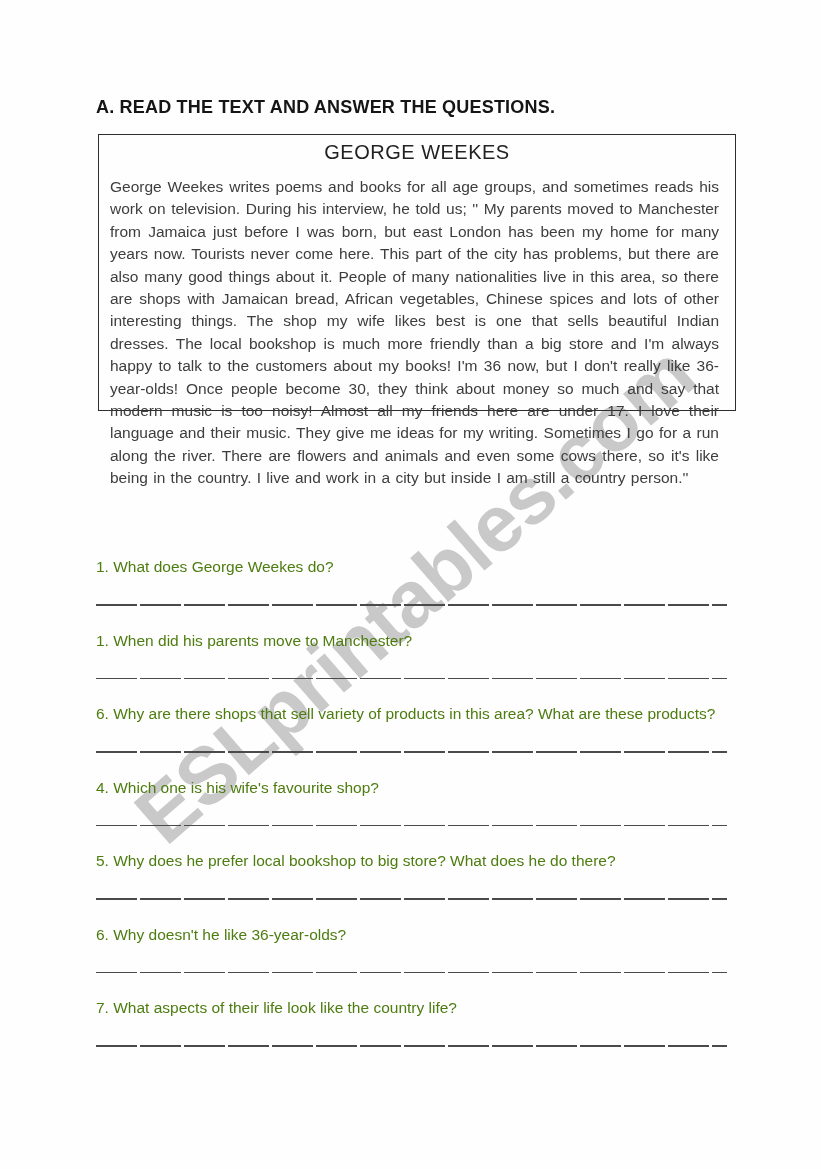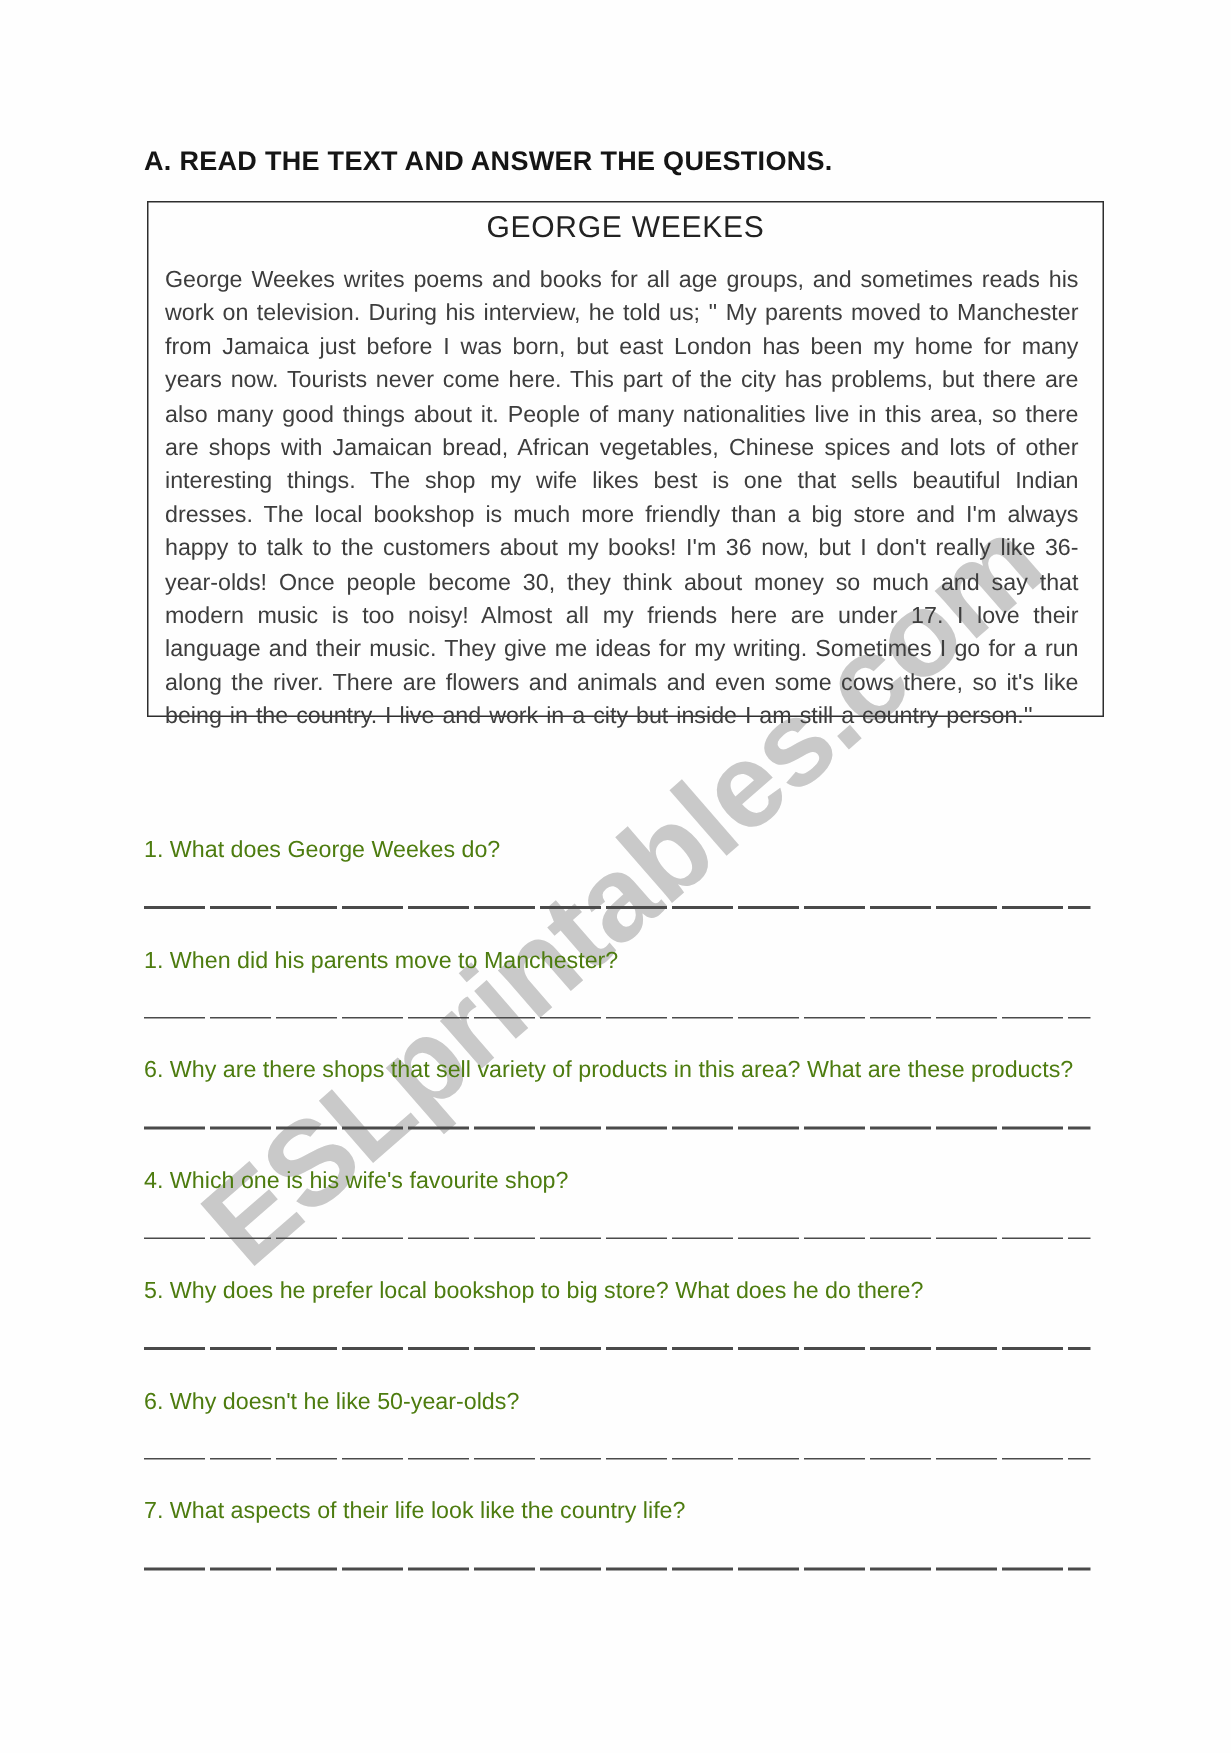--- a/index.html
+++ b/index.html
@@ -40,21 +40,21 @@
     font-size: 18px;
     font-weight: bold;
     color: #151515;
     letter-spacing: 0.2px;
   }
   .passage-box {
     position: absolute;
     left: 98px;
     top: 134px;
     width: 638px;
-    height: 344px;
+    height: 277px;
     border: 1.5px solid #2e2e2e;
     box-sizing: border-box;
   }
   .passage-title {
     margin-top: 6px;
     text-align: center;
     font-size: 20px;
     color: #222222;
     letter-spacing: 0.5px;
   }
@@ -125,21 +125,21 @@
     <div class="q-text">4. Which one is his wife's favourite shop?</div>
     <div class="answer-line"></div>
   </div>
 
   <div class="q-block">
     <div class="q-text">5. Why does he prefer local bookshop to big store? What does he do there?</div>
     <div class="answer-line"></div>
   </div>
 
   <div class="q-block">
-    <div class="q-text">6. Why doesn't he like 50-year-olds?</div>
+    <div class="q-text">6. Why doesn't he like 36-year-olds?</div>
     <div class="answer-line"></div>
   </div>
 
   <div class="q-block">
     <div class="q-text">7. What aspects of their life look like the country life?</div>
     <div class="answer-line"></div>
   </div>
 </div>
 
   </div>

